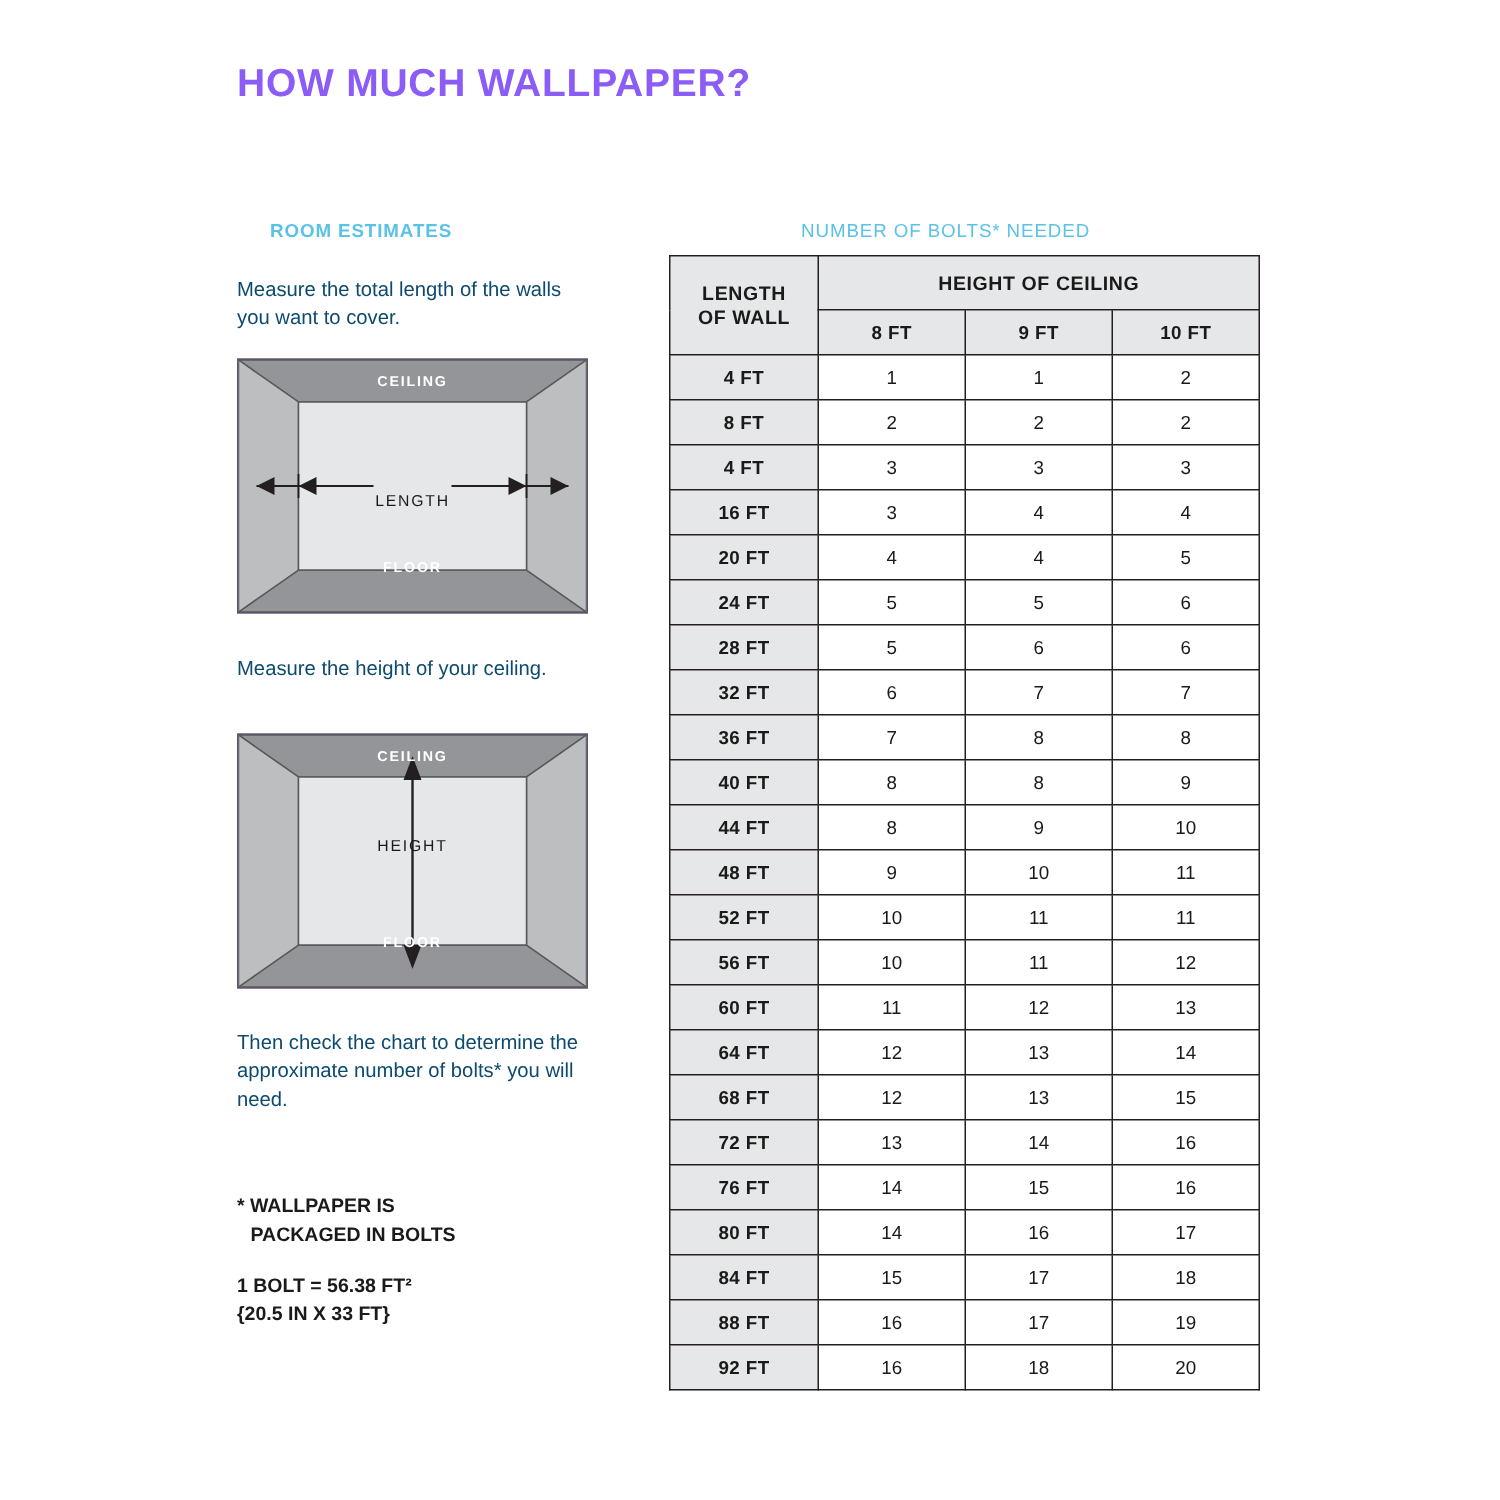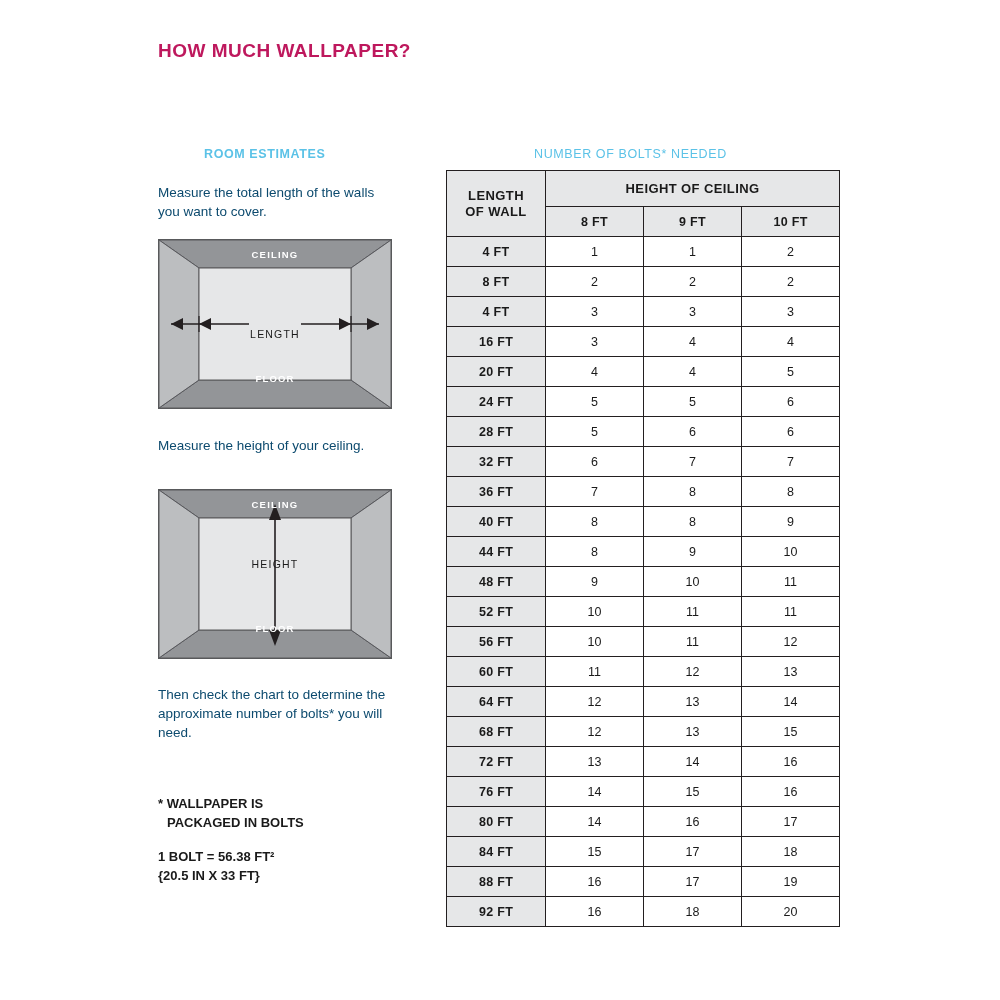--- a/index.html
+++ b/index.html
@@ -20,24 +20,24 @@
     position: absolute;
     left: 0; top: 0;
     width: 1000px;
     height: 1000px;
   }
 
   .main-title {
     position: absolute;
     left: 158px;
     top: 40px;
-    font-size: 19px;
+    font-size: 26px;
     font-weight: bold;
     letter-spacing: 0.5px;
-    color: #be185d;
+    color: #8b5cf6;
   }
   .section-label {
     font-size: 12.5px;
     font-weight: bold;
     color: #5bc2e7;
     letter-spacing: 0.6px;
   }
   .para {
     font-size: 13.5px;
     line-height: 19px;
@@ -165,21 +165,21 @@
     font-size: 12.5px;
   }
 </style>
 </head>
 <body>
 
 <div class="page">
 
   <div class="main-title">HOW MUCH WALLPAPER?</div>
 
-  <div class="section-label" style="position:absolute;left:176px;top:147px;padding-left:28px;">ROOM ESTIMATES</div>
+  <div class="section-label" style="position:absolute;left:152px;top:147px;padding-left:28px;">ROOM ESTIMATES</div>
 
   <div class="para p1">Measure the total length of the walls you want to cover.</div>
 
   <div class="room one">
     <svg width="232" height="168" viewBox="0 0 232 168">
 
       <polygon points="0,0 232,0 192,28 40,28" fill="#939598" stroke="#58595b" stroke-width="1"></polygon>
       <polygon points="0,168 232,168 192,140 40,140" fill="#939598" stroke="#58595b" stroke-width="1"></polygon>
       <polygon points="0,0 40,28 40,140 0,168" fill="#bcbec0" stroke="#58595b" stroke-width="1"></polygon>
       <polygon points="232,0 192,28 192,140 232,168" fill="#bcbec0" stroke="#58595b" stroke-width="1"></polygon>

